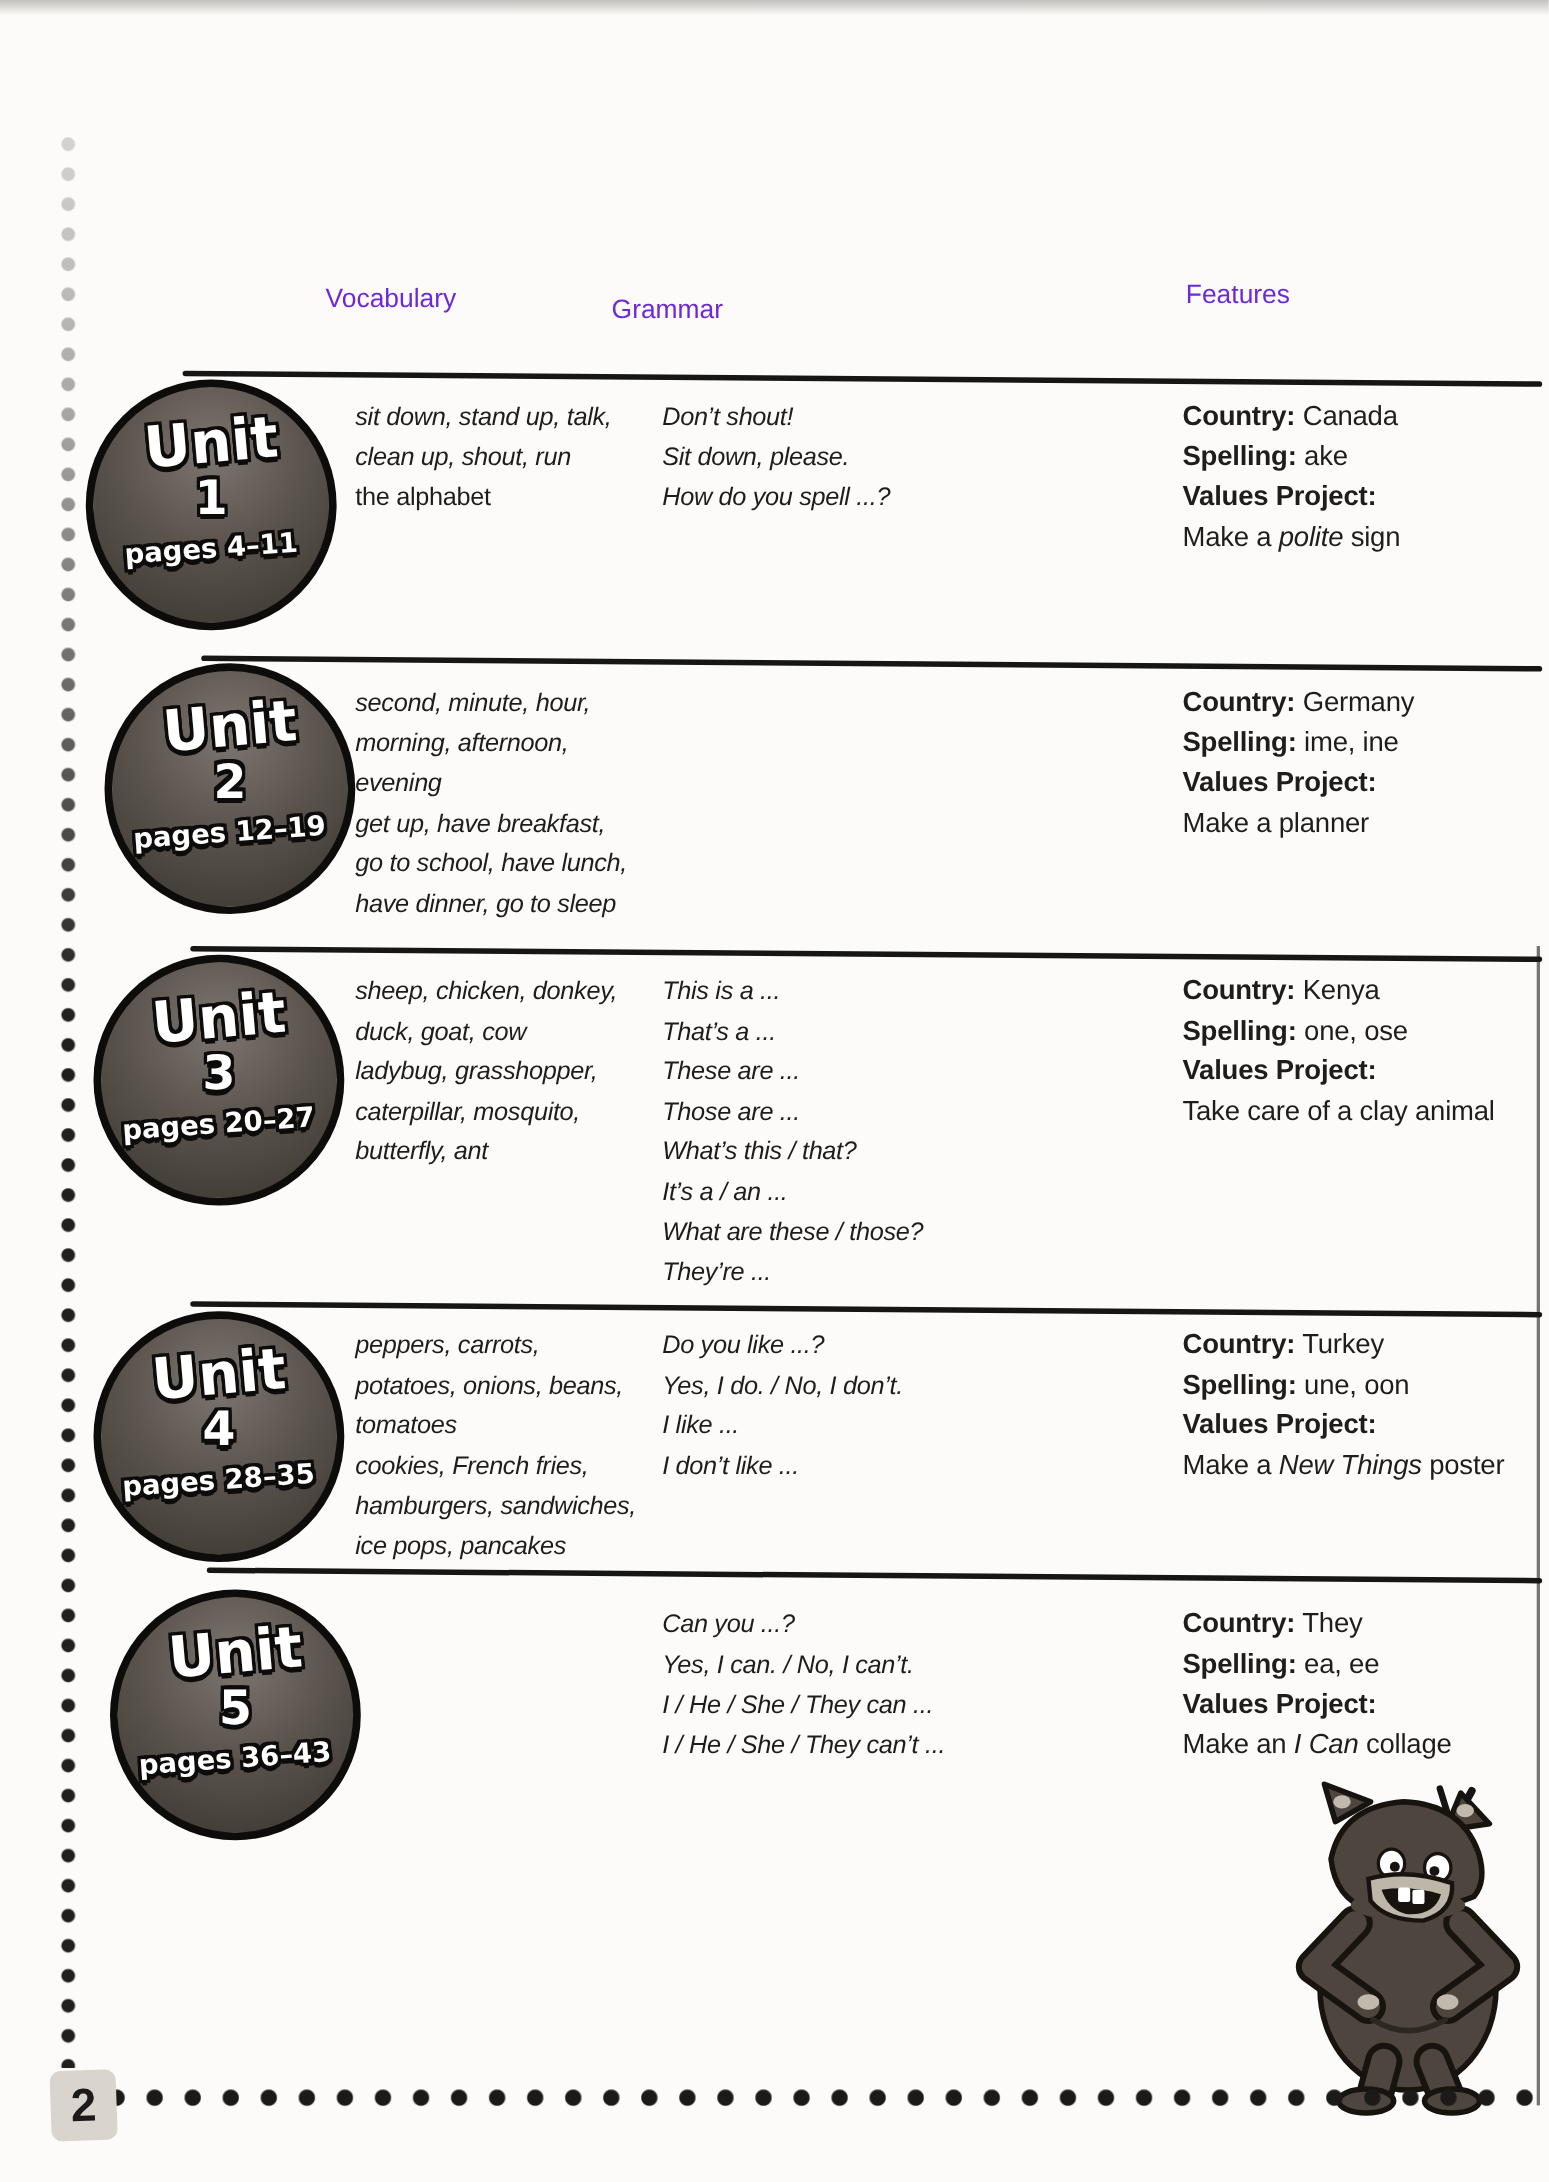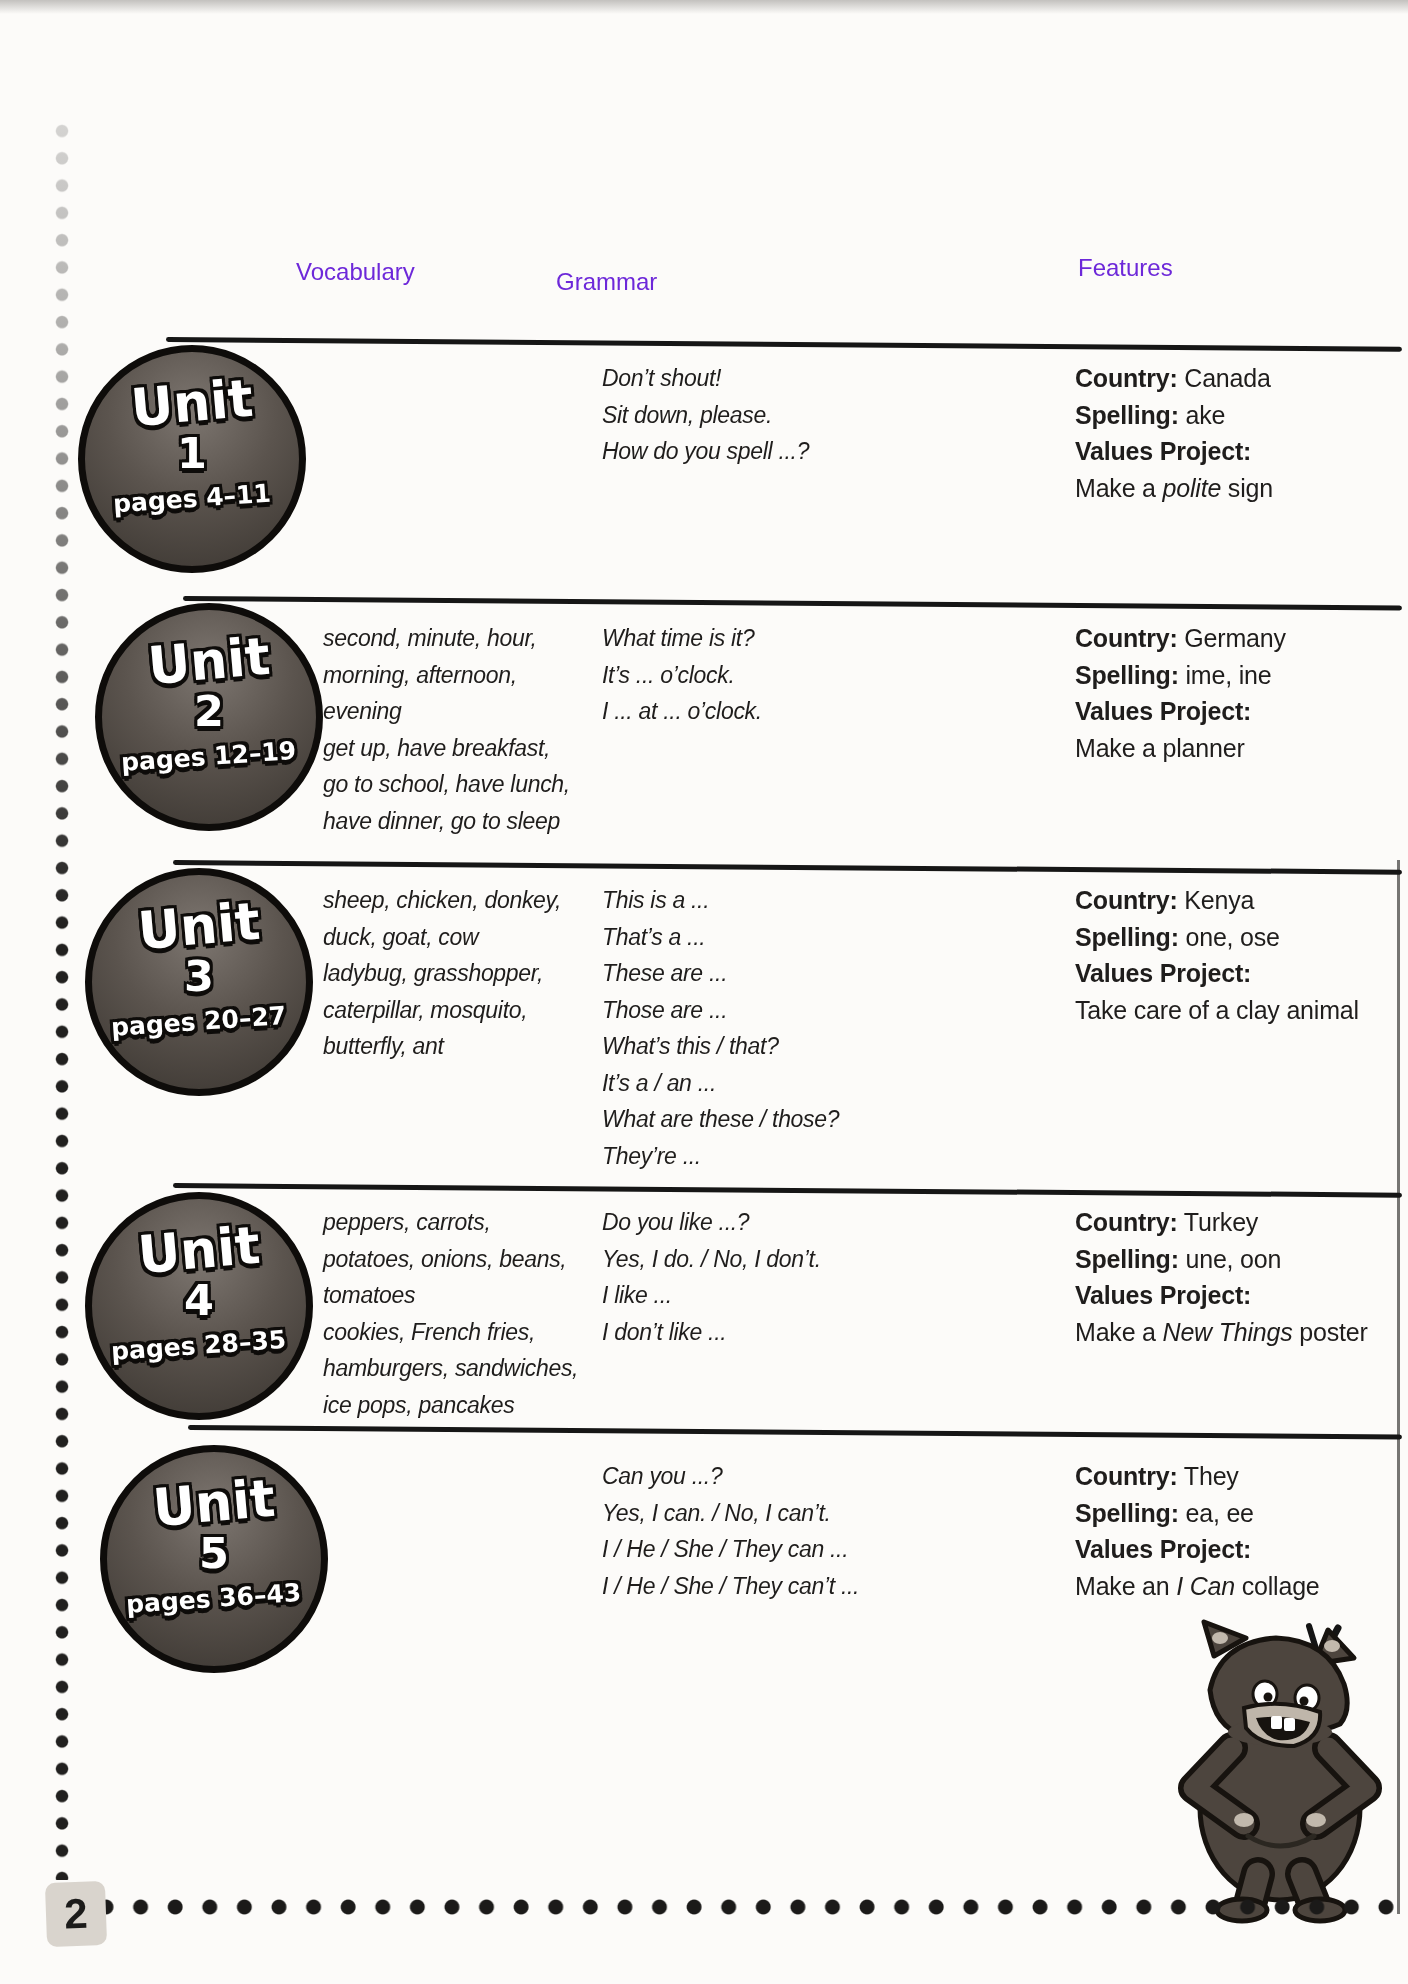--- a/index.html
+++ b/index.html
@@ -142,20 +142,25 @@
     <path d="M88 106 Q114 102 142 110 Q136 130 110 128 Q94 124 88 106 Z" fill="#17130f"></path>
     <rect x="103" y="104" width="11" height="13" rx="2" fill="#ffffff"></rect>
     <rect x="116" y="106" width="11" height="13" rx="2" fill="#ffffff"></rect>
   </svg>
 <div class="unit-line" style="top: 337px; left: 166px; width: 1236px;"></div>
     <div class="badge" style="left: 78px; top: 345px;">
       <span class="b-label outline">Unit</span>
       <span class="b-num outline">1</span>
       <span class="b-pages outline">pages 4–11</span>
     </div>
+    <div class="tcol" style="left: 323px; top: 360px;">
+      <div class="it">sit down, stand up, talk,</div>
+      <div class="it">clean up, shout, run</div>
+      <div>the alphabet</div>
+    </div>
     <div class="tcol" style="left: 602px; top: 360px;">
       <div class="it">Don’t shout!</div>
       <div class="it">Sit down, please.</div>
       <div class="it">How do you spell ...?</div>
     </div>
     <div class="tcol feat" style="left: 1075px; top: 360px;">
       <div><span style="font-weight: 700;">Country:</span><span> Canada</span></div>
       <div><span style="font-weight: 700;">Spelling:</span><span> ake</span></div>
       <div><span style="font-weight: 700;">Values Project:</span></div>
       <div><span>Make a </span><span class="it">polite</span><span> sign</span></div>
@@ -166,25 +171,20 @@
       <span class="b-num outline">2</span>
       <span class="b-pages outline">pages 12–19</span>
     </div>
     <div class="tcol" style="left: 323px; top: 620px;">
       <div class="it">second, minute, hour,</div>
       <div class="it">morning, afternoon,</div>
       <div class="it">evening</div>
       <div class="it">get up, have breakfast,</div>
       <div class="it">go to school, have lunch,</div>
       <div class="it">have dinner, go to sleep</div>
-    </div>
-    <div class="tcol" style="left: 602px; top: 620px;">
-      <div class="it">What time is it?</div>
-      <div class="it">It’s ... o’clock.</div>
-      <div class="it">I ... at ... o’clock.</div>
     </div>
     <div class="tcol feat" style="left: 1075px; top: 620px;">
       <div><span style="font-weight: 700;">Country:</span><span> Germany</span></div>
       <div><span style="font-weight: 700;">Spelling:</span><span> ime, ine</span></div>
       <div><span style="font-weight: 700;">Values Project:</span></div>
       <div><span>Make a planner</span></div>
     </div>
     <div class="unit-line" style="top: 860px; left: 173px; width: 1229px;"></div>
     <div class="badge" style="left: 85px; top: 868px;">
       <span class="b-label outline">Unit</span>

